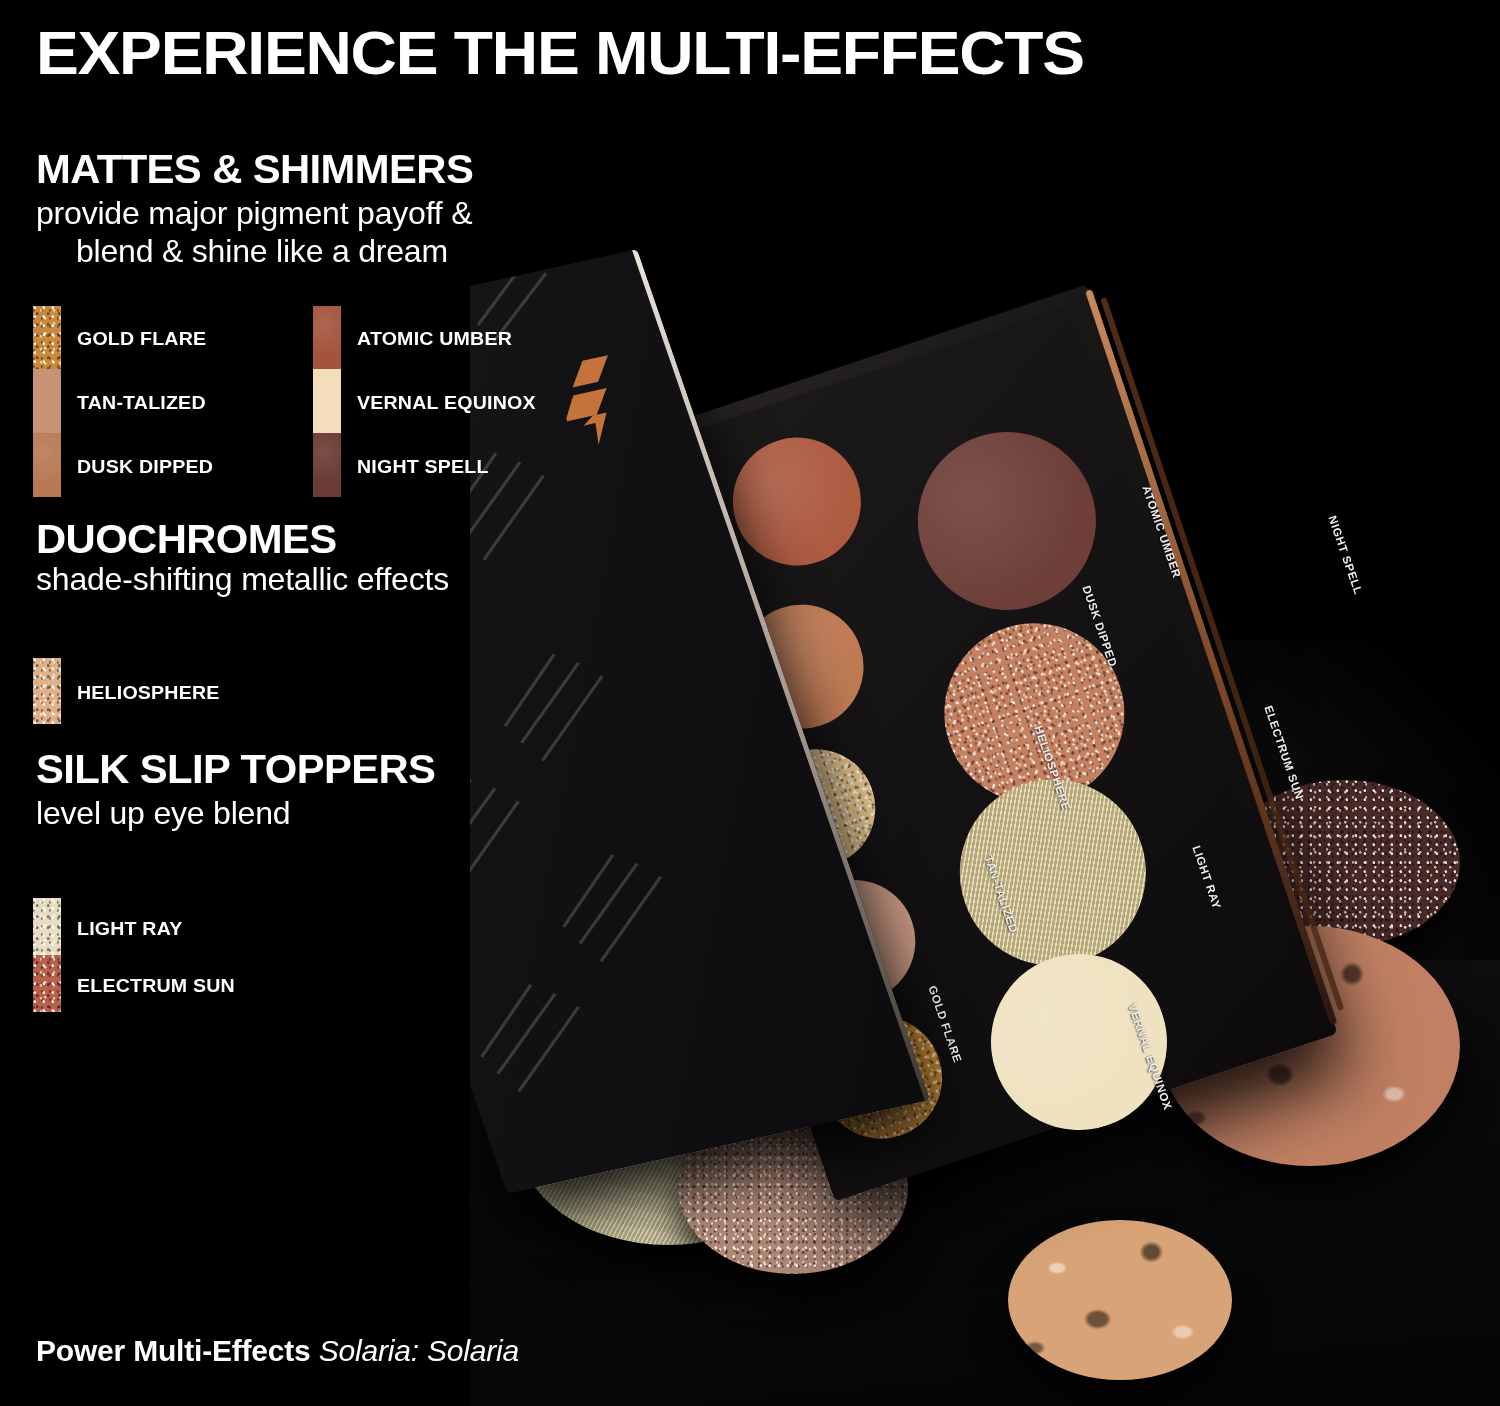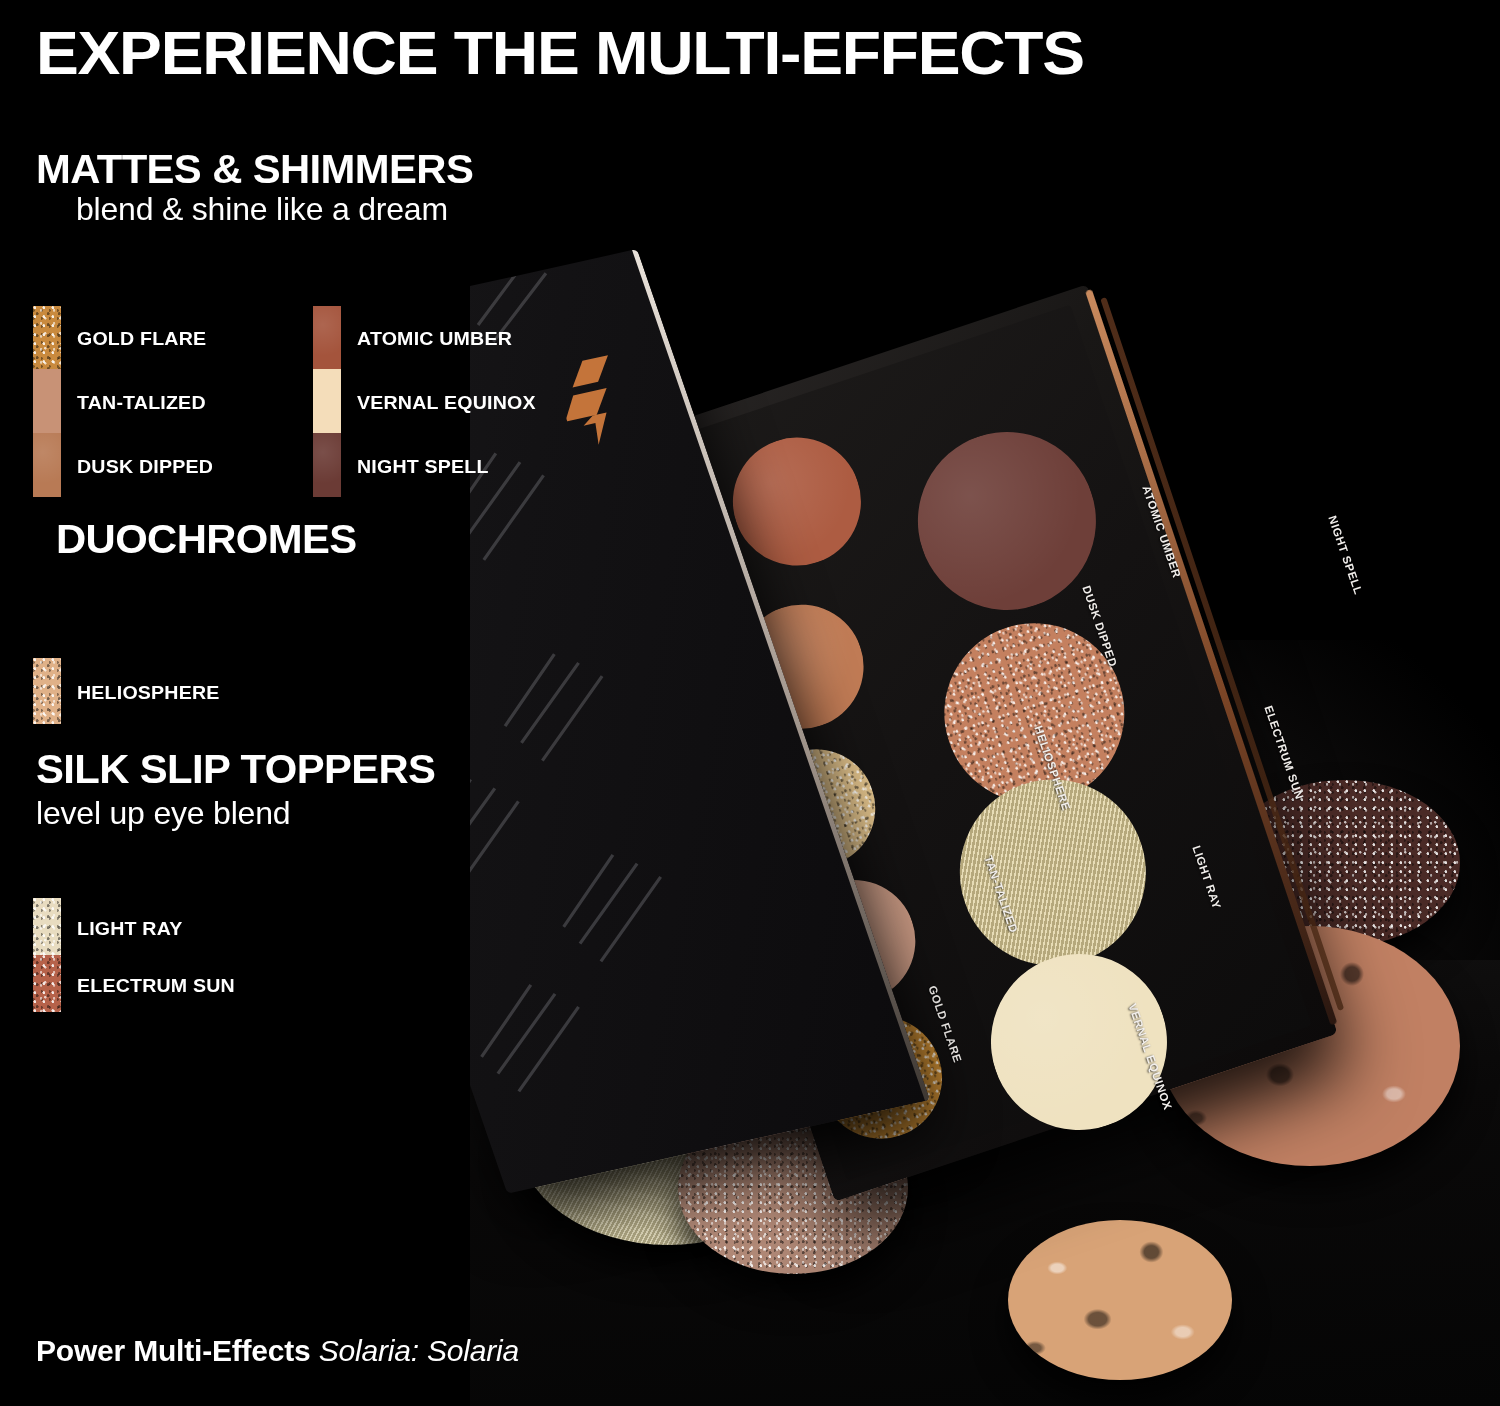--- a/index.html
+++ b/index.html
@@ -212,20 +212,21 @@
       <div class="edge"></div>
     </div>
   </div>
 
   <div id="copy">
 
     <div class="headline">EXPERIENCE THE MULTI-EFFECTS</div>
 
     <div class="sect" style="top:148px;">
       <h2>MATTES &amp; SHIMMERS</h2>
+      <p>provide major pigment payoff &amp;</p>
       <p style="margin-top:0;margin-left:40px;">blend &amp; shine like a dream</p>
     </div>
 
     <div class="shadegrid" style="top:306px; left:0;">
 
       <div class="shadecol" style="left:33px;">
         <div class="bar" style="top:0;">
           <div class="barseg tex-glitter" style="height:63px; background-color:#c98a3e;"></div>
           <div class="barseg" style="height:64px; background-color:#c89276;"></div>
           <div class="barseg tex-matte" style="height:64px; background-color:#b87a55;"></div>
@@ -240,22 +241,23 @@
           <div class="barseg tex-matte" style="height:63px; background-color:#a4543c;"></div>
           <div class="barseg" style="height:64px; background-color:#f4ddba;"></div>
           <div class="barseg tex-matte" style="height:64px; background-color:#6b3b35;"></div>
         </div>
         <div class="shadename" style="left:44px; top:22px;">ATOMIC UMBER</div>
         <div class="shadename" style="left:44px; top:86px;">VERNAL EQUINOX</div>
         <div class="shadename" style="left:44px; top:150px;">NIGHT SPELL</div>
       </div>
     </div>
 
-    <div class="sect" style="top:518px;margin-left:20px;">
+    <div class="sect" style="top:518px;">
       <h2>DUOCHROMES</h2>
+      <p style="margin-top:0;">shade-shifting metallic effects</p>
     </div>
 
     <div class="shadegrid" style="top:658px; left:0;">
       <div class="shadecol" style="left:33px;">
         <div class="bar" style="top:0;">
           <div class="barseg tex-glitter" style="height:66px; background-color:#e0b188;"></div>
         </div>
         <div class="shadename" style="left:44px; top:24px;">HELIOSPHERE</div>
       </div>
     </div>

